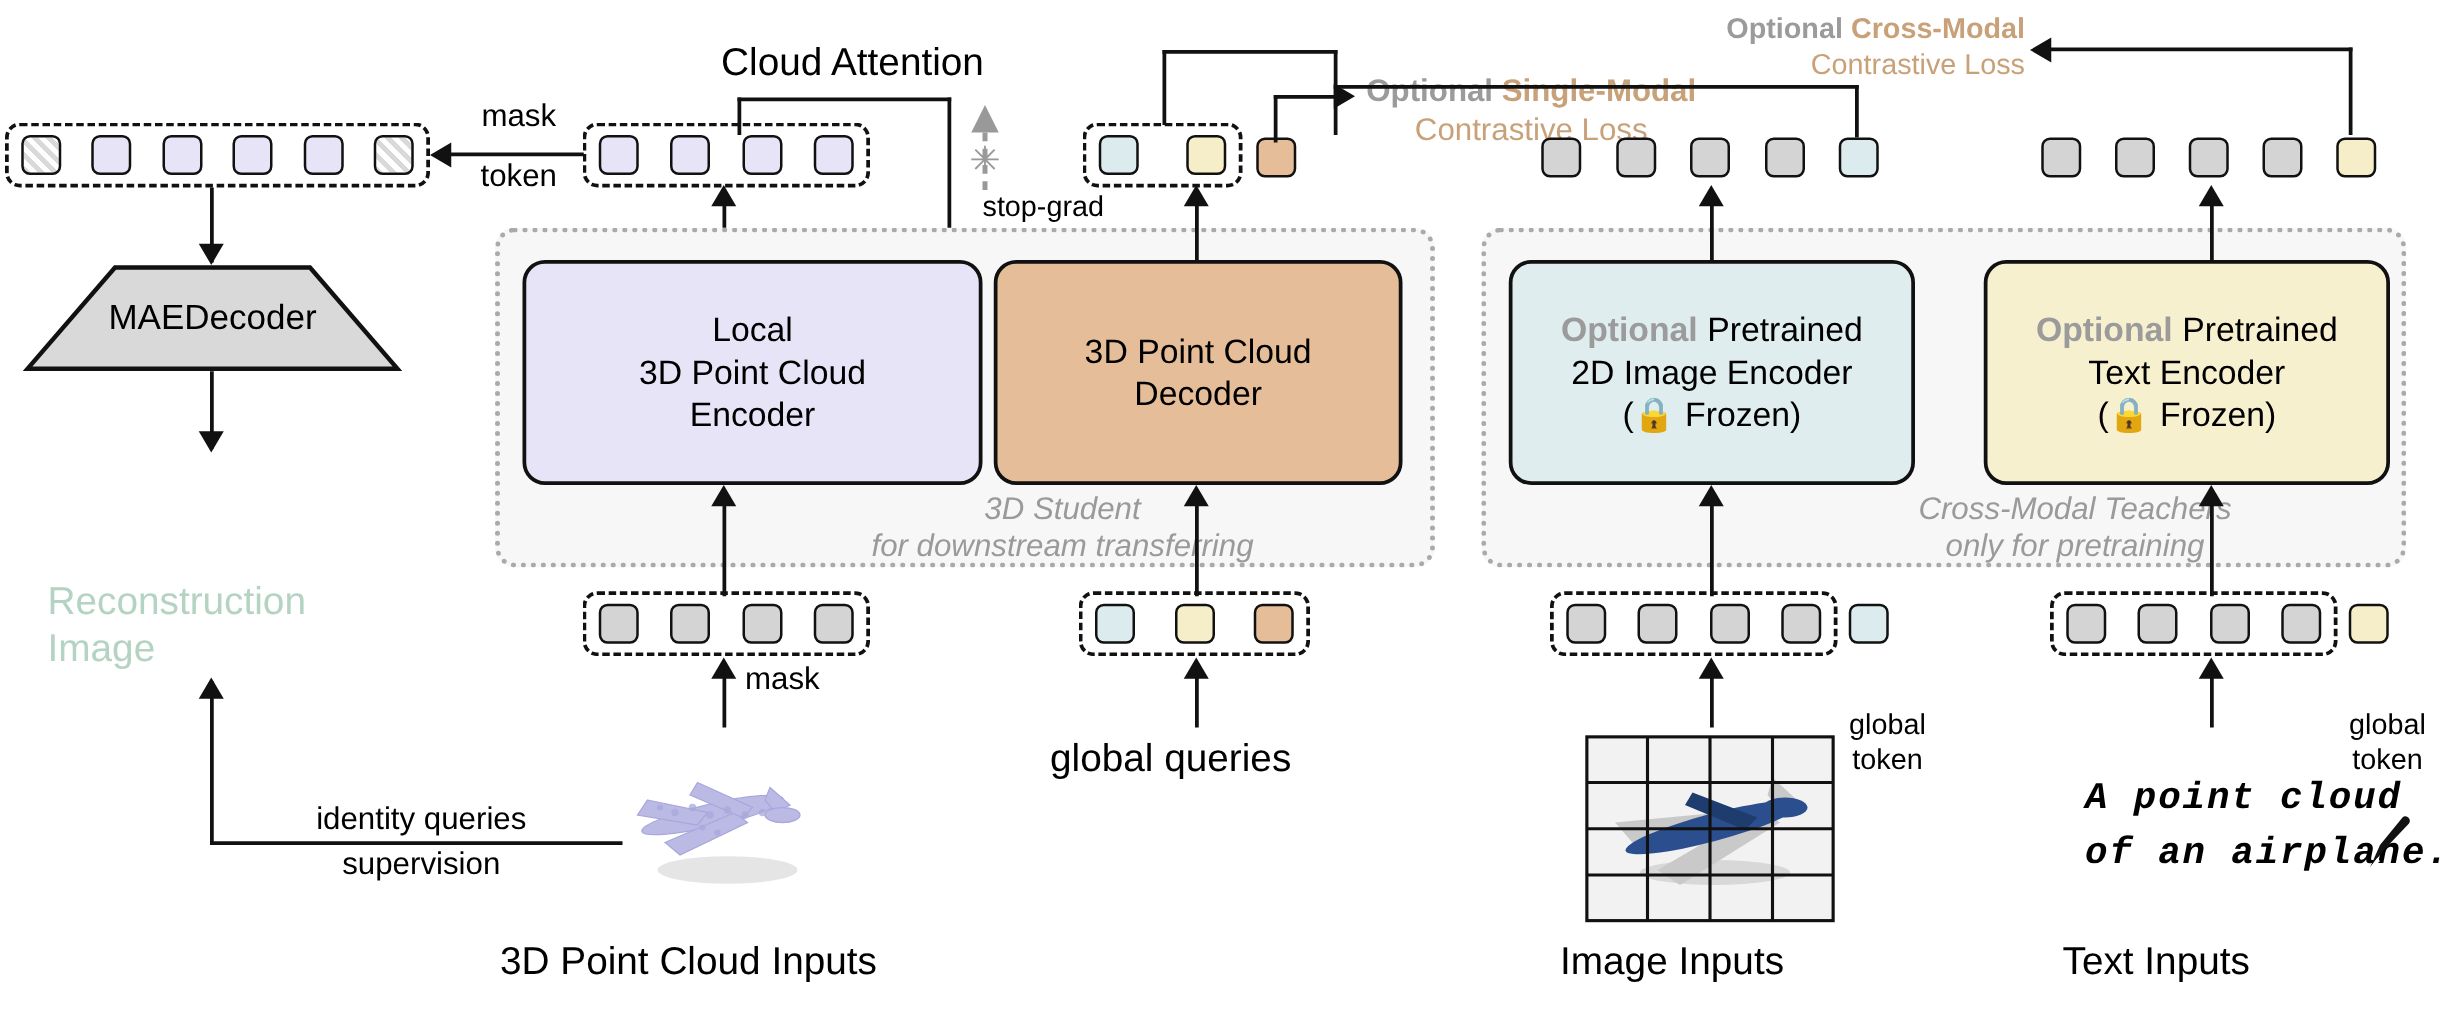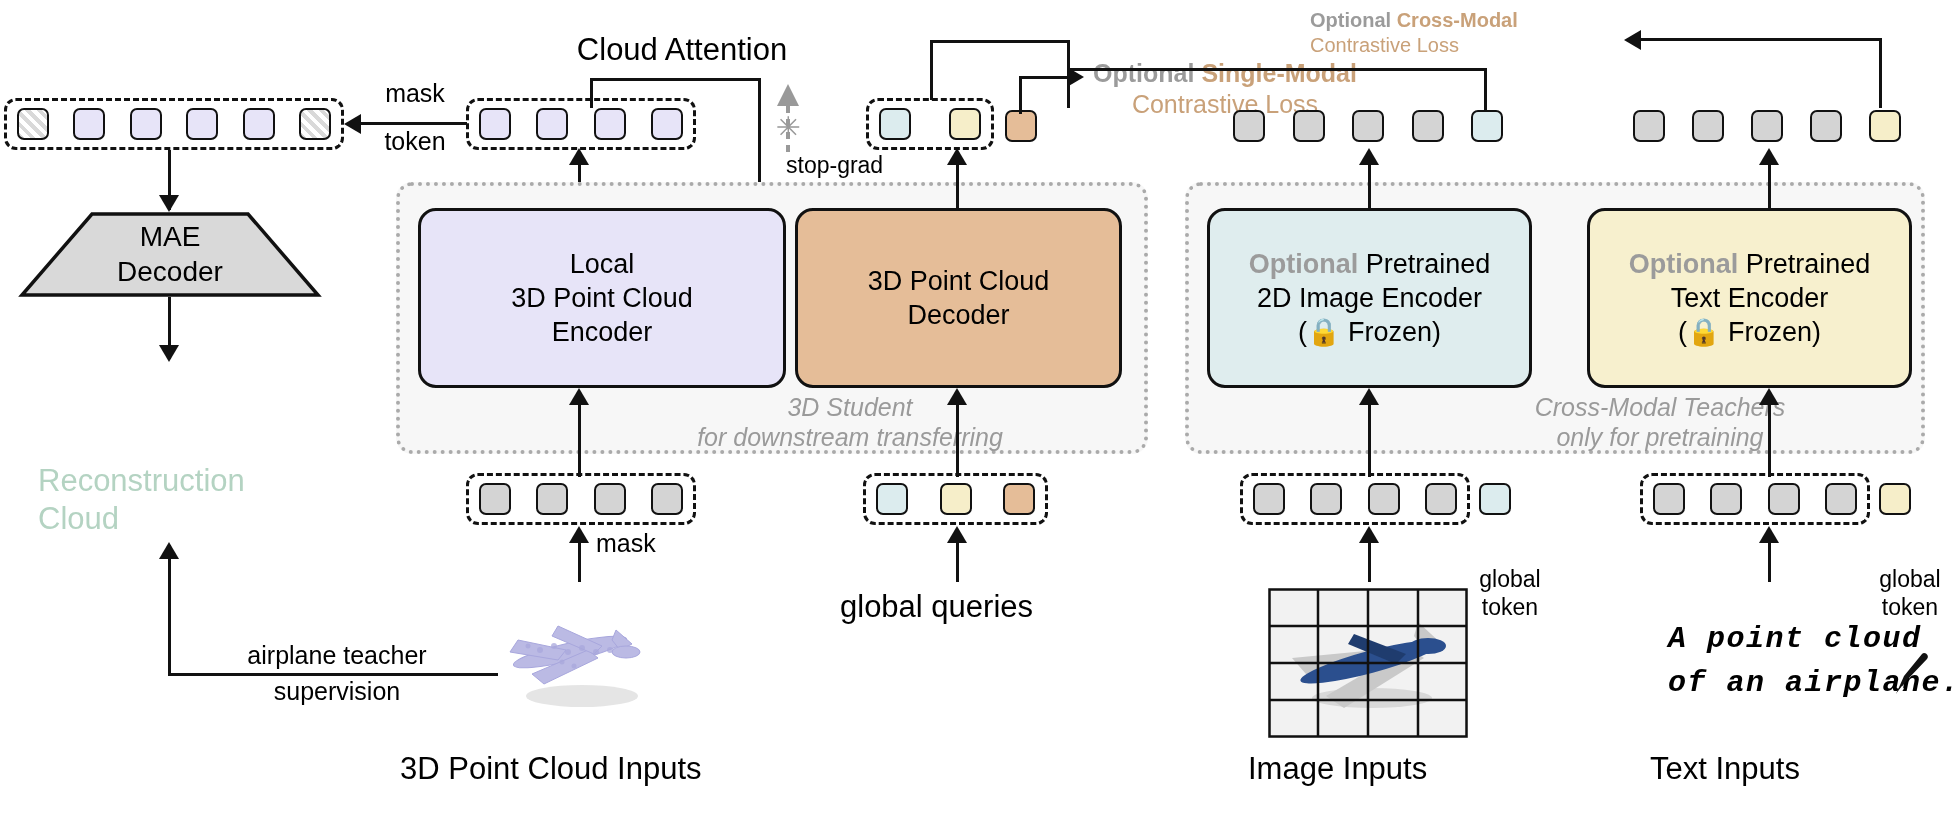--- a/index.html
+++ b/index.html
@@ -75,37 +75,37 @@
 <div class="abs lbl" style="left:375px;top:78px;width:80px;">mask</div>
 <div class="abs lbl" style="left:375px;top:126px;width:80px;">token</div>
 
 <div class="abs vline" style="left:168px;top:150px;height:60px;"></div>
 <div class="abs arrow-down" style="left:159px;top:192px;width:20px;height:20px;"></div>
 
 <div class="abs" style="left:20px;top:212px;width:300px;height:85px;">
   <svg width="300" height="85" viewBox="0 0 300 85">
     <polygon points="72,2 228,2 298,83 2,83" fill="#d9d9d9" stroke="#111" stroke-width="3.5"></polygon>
   </svg>
-  <div class="abs ctr" style="left:0;top:0;width:300px;height:85px;flex-direction:column;font-size:28px;line-height:1.22;">
+  <div class="abs ctr" style="left:0;top:0;width:300px;height:85px;flex-direction:row;font-size:28px;line-height:1.22;">
     <div>MAE</div>
     <div>Decoder</div>
   </div>
 </div>
 
 <div class="abs vline" style="left:168px;top:297px;height:62px;"></div>
 <div class="abs arrow-down" style="left:159px;top:342px;width:20px;height:20px;"></div>
 
 <div class="abs big greentxt" style="left:38px;top:462px;width:265px;">Reconstruction</div>
-<div class="abs big greentxt" style="left:38px;top:500px;width:265px;">Cloud</div>
+<div class="abs big greentxt" style="left:38px;top:500px;width:265px;">Image</div>
 
 <div class="abs vline" style="left:168px;top:545px;height:130px;"></div>
 <div class="abs arrow-up" style="left:159px;top:542px;width:20px;height:20px;"></div>
 
 <div class="abs hline" style="left:168px;top:673px;width:330px;"></div>
-<div class="abs lbl" style="left:222px;top:640px;width:230px;">airplane teacher</div>
+<div class="abs lbl" style="left:222px;top:640px;width:230px;">identity queries</div>
 <div class="abs lbl" style="left:222px;top:676px;width:230px;">supervision</div>
 
 <div class="abs" style="left:470px;top:600px;width:200px;height:110px;">
   <svg width="200" height="110" viewBox="0 0 200 110">
     <ellipse cx="112" cy="96" rx="56" ry="11" fill="#cfcfcf" opacity="0.55"></ellipse>
     <g fill="#bbbae4" stroke="#a8a7dd" stroke-width="1">
       <ellipse cx="100" cy="52" rx="58" ry="9" transform="rotate(-13 100 52)"></ellipse>
       <polygon points="48,40 96,50 88,60 40,52"></polygon>
       <polygon points="62,74 118,50 128,58 74,84"></polygon>
       <polygon points="88,26 132,46 124,54 82,36"></polygon>
@@ -218,21 +218,21 @@
 <div class="abs big" style="left:840px;top:588px;width:240px;">global queries</div>
 
 <div class="abs" style="left:1080px;top:58px;width:290px;text-align:center;font-size:25px;line-height:1.25;">
   <div>
     <span class="opt">Optional</span>
     <span class="tanbold">Single-Modal</span>
   </div>
   <div class="tantxt">Contrastive Loss</div>
 </div>
 
-<div class="abs" style="left:1310px;top:8px;width:310px;text-align:left;font-size:20px;line-height:1.25;">
+<div class="abs" style="left:1310px;top:8px;width:310px;text-align:right;font-size:23px;line-height:1.25;">
   <div>
     <span class="opt">Optional</span>
     <span class="tanbold">Cross-Modal</span>
   </div>
   <div class="tantxt">Contrastive Loss</div>
 </div>
 
 <div class="abs hline" style="left:1632px;top:38px;width:250px;"></div>
 <div class="abs arrow-left" style="left:1624px;top:30px;width:20px;height:20px;"></div>
 <div class="abs vline" style="left:1879px;top:38px;height:70px;"></div>

